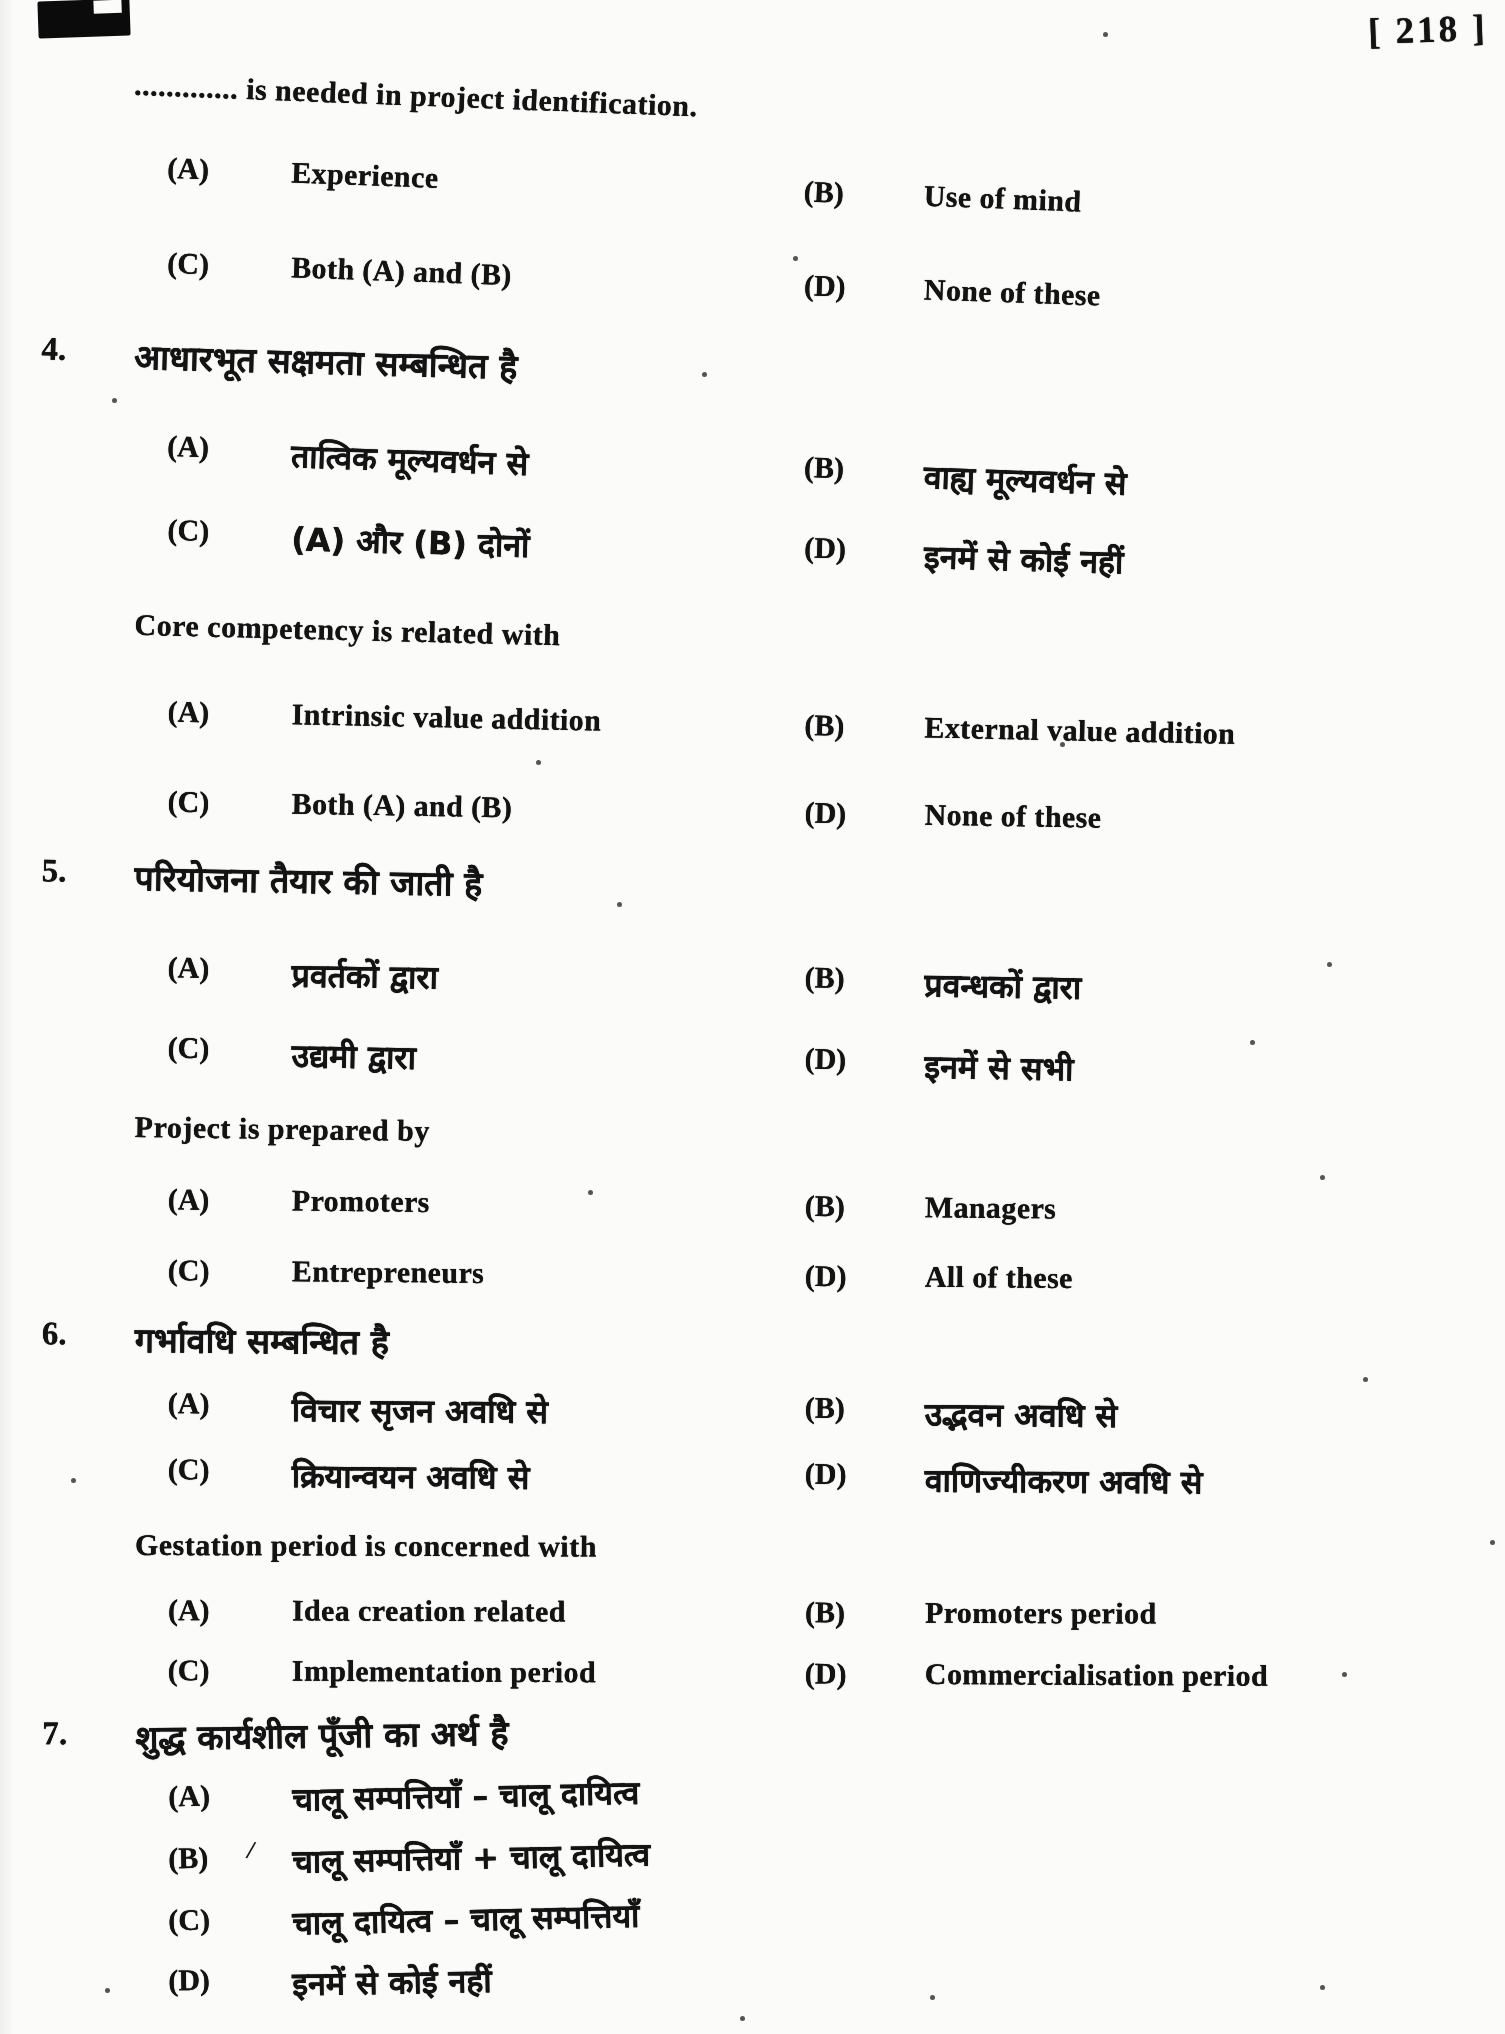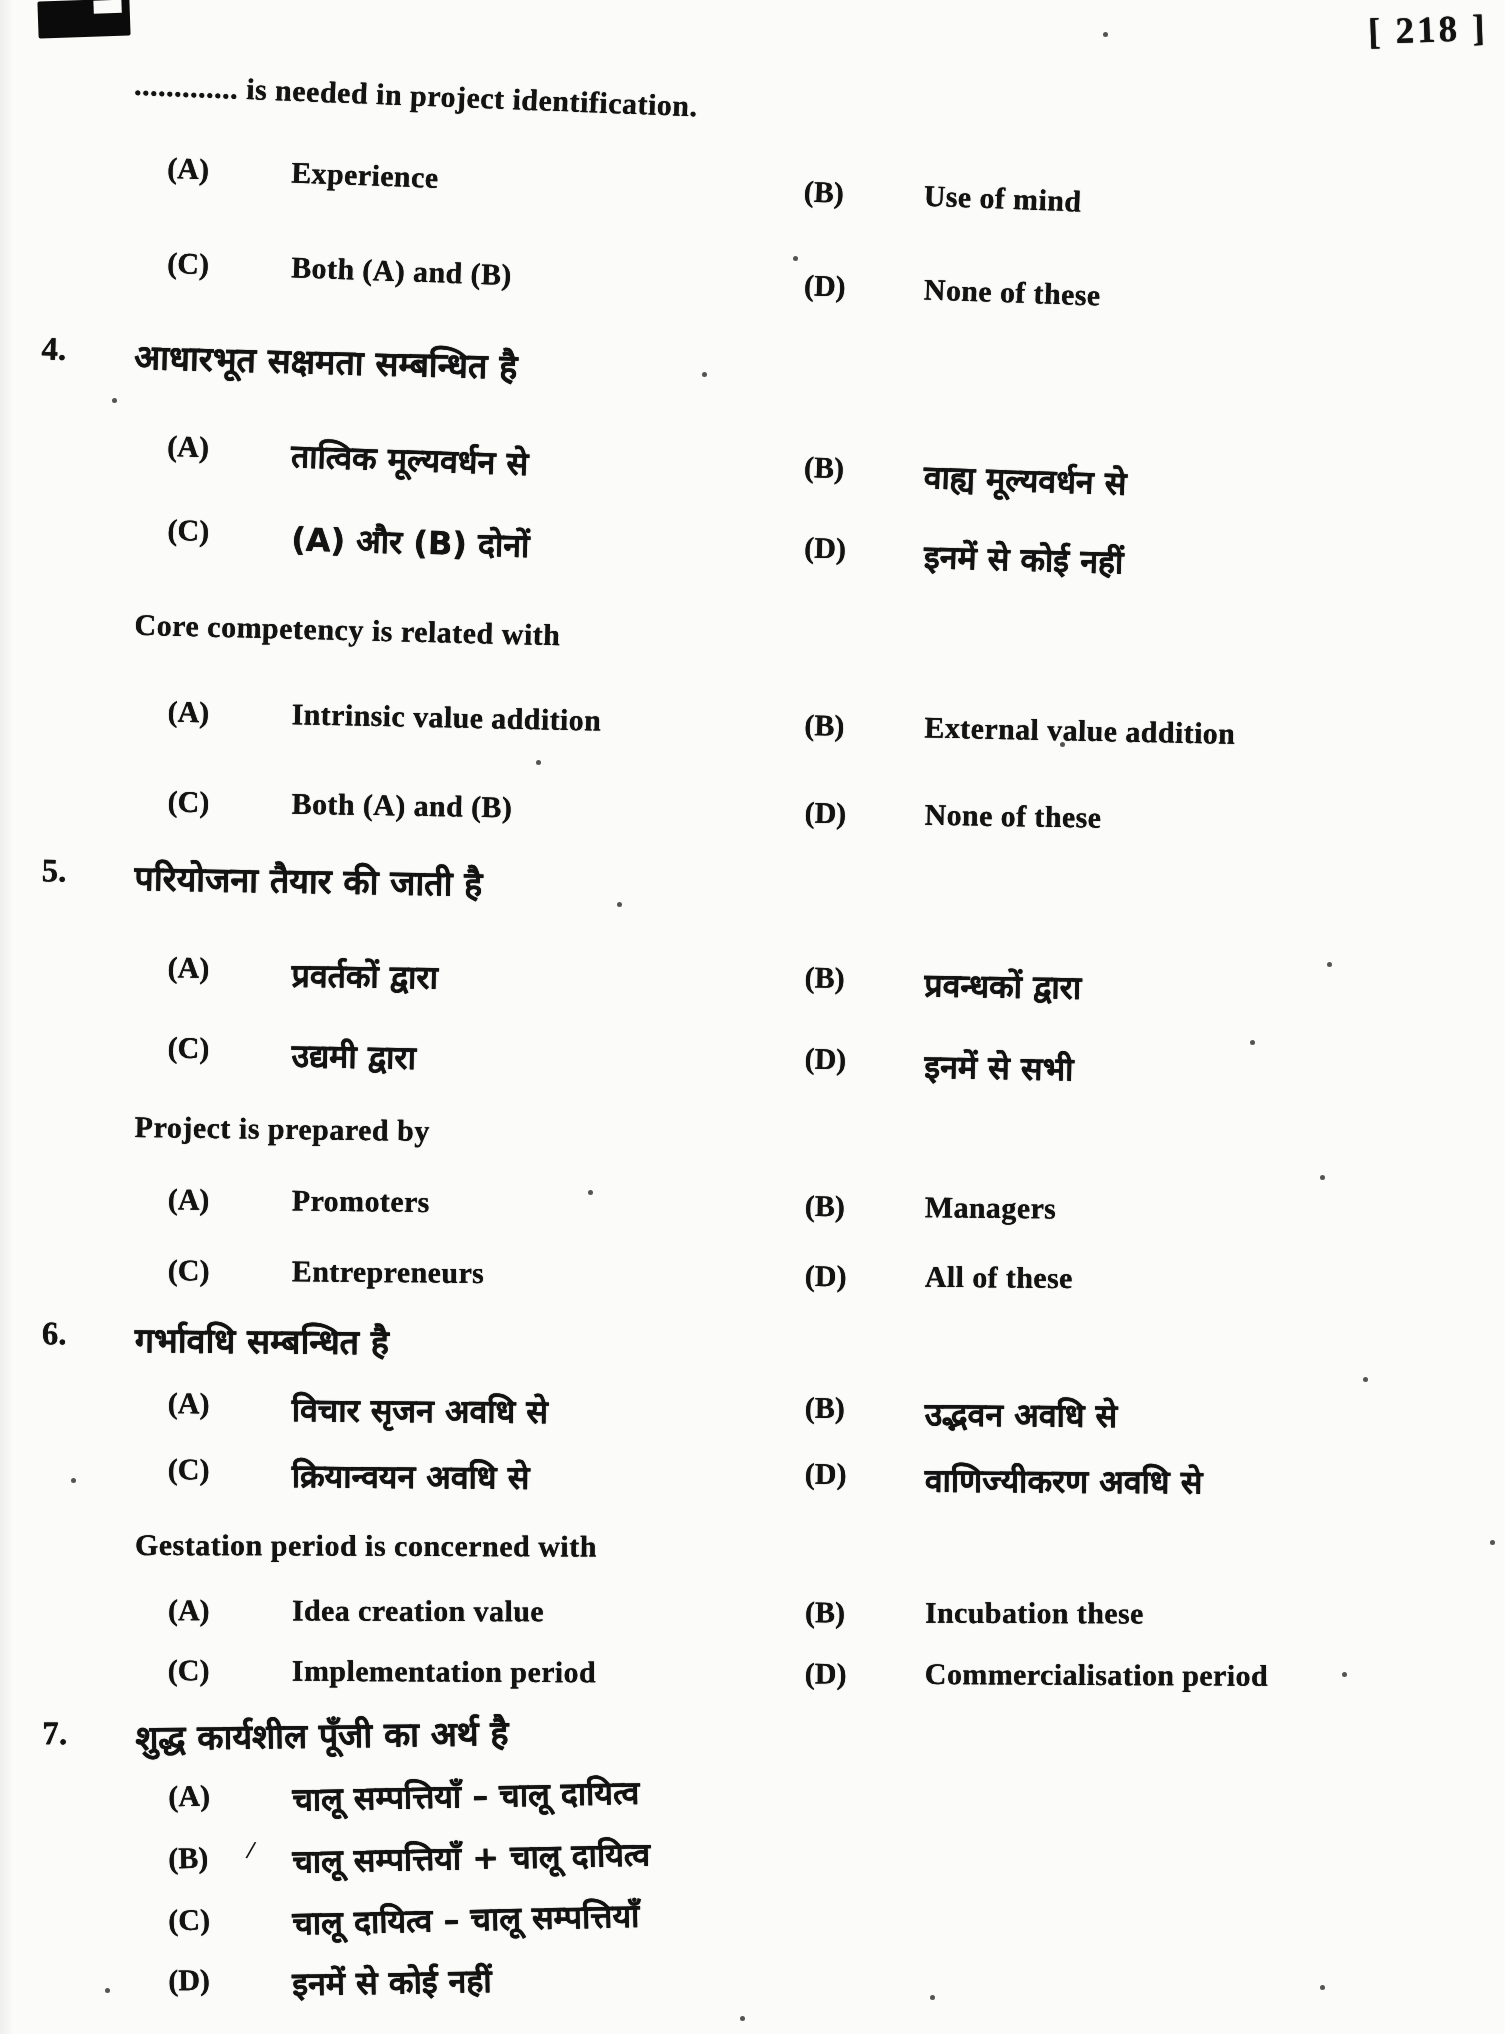--- a/index.html
+++ b/index.html
@@ -138,23 +138,23 @@
     <span class="opt-label l1">(C)</span>
     <span class="opt-text t1 hi">क्रियान्वयन अवधि से</span>
     <span class="opt-label l2">(D)</span>
     <span class="opt-text t2 hi">वाणिज्यीकरण अवधि से</span>
   </div>
   <div class="row" style="top:1528px;--r:0.2deg">
     <span class="stem">Gestation period is concerned with</span>
   </div>
   <div class="row" style="top:1593px;--r:0.2deg">
     <span class="opt-label l1">(A)</span>
-    <span class="opt-text t1">Idea creation value</span>
-    <span class="opt-label l2">(B)</span>
-    <span class="opt-text t2">Incubation these</span>
+    <span class="opt-text t1">Idea creation related</span>
+    <span class="opt-label l2">(B)</span>
+    <span class="opt-text t2">Promoters period</span>
   </div>
   <div class="row" style="top:1653px;--r:0.3deg">
     <span class="opt-label l1">(C)</span>
     <span class="opt-text t1">Implementation period</span>
     <span class="opt-label l2">(D)</span>
     <span class="opt-text t2">Commercialisation period</span>
   </div>
 
   <div class="row" style="top:1714px;--r:-0.8deg">
     <span class="num">7.</span>

